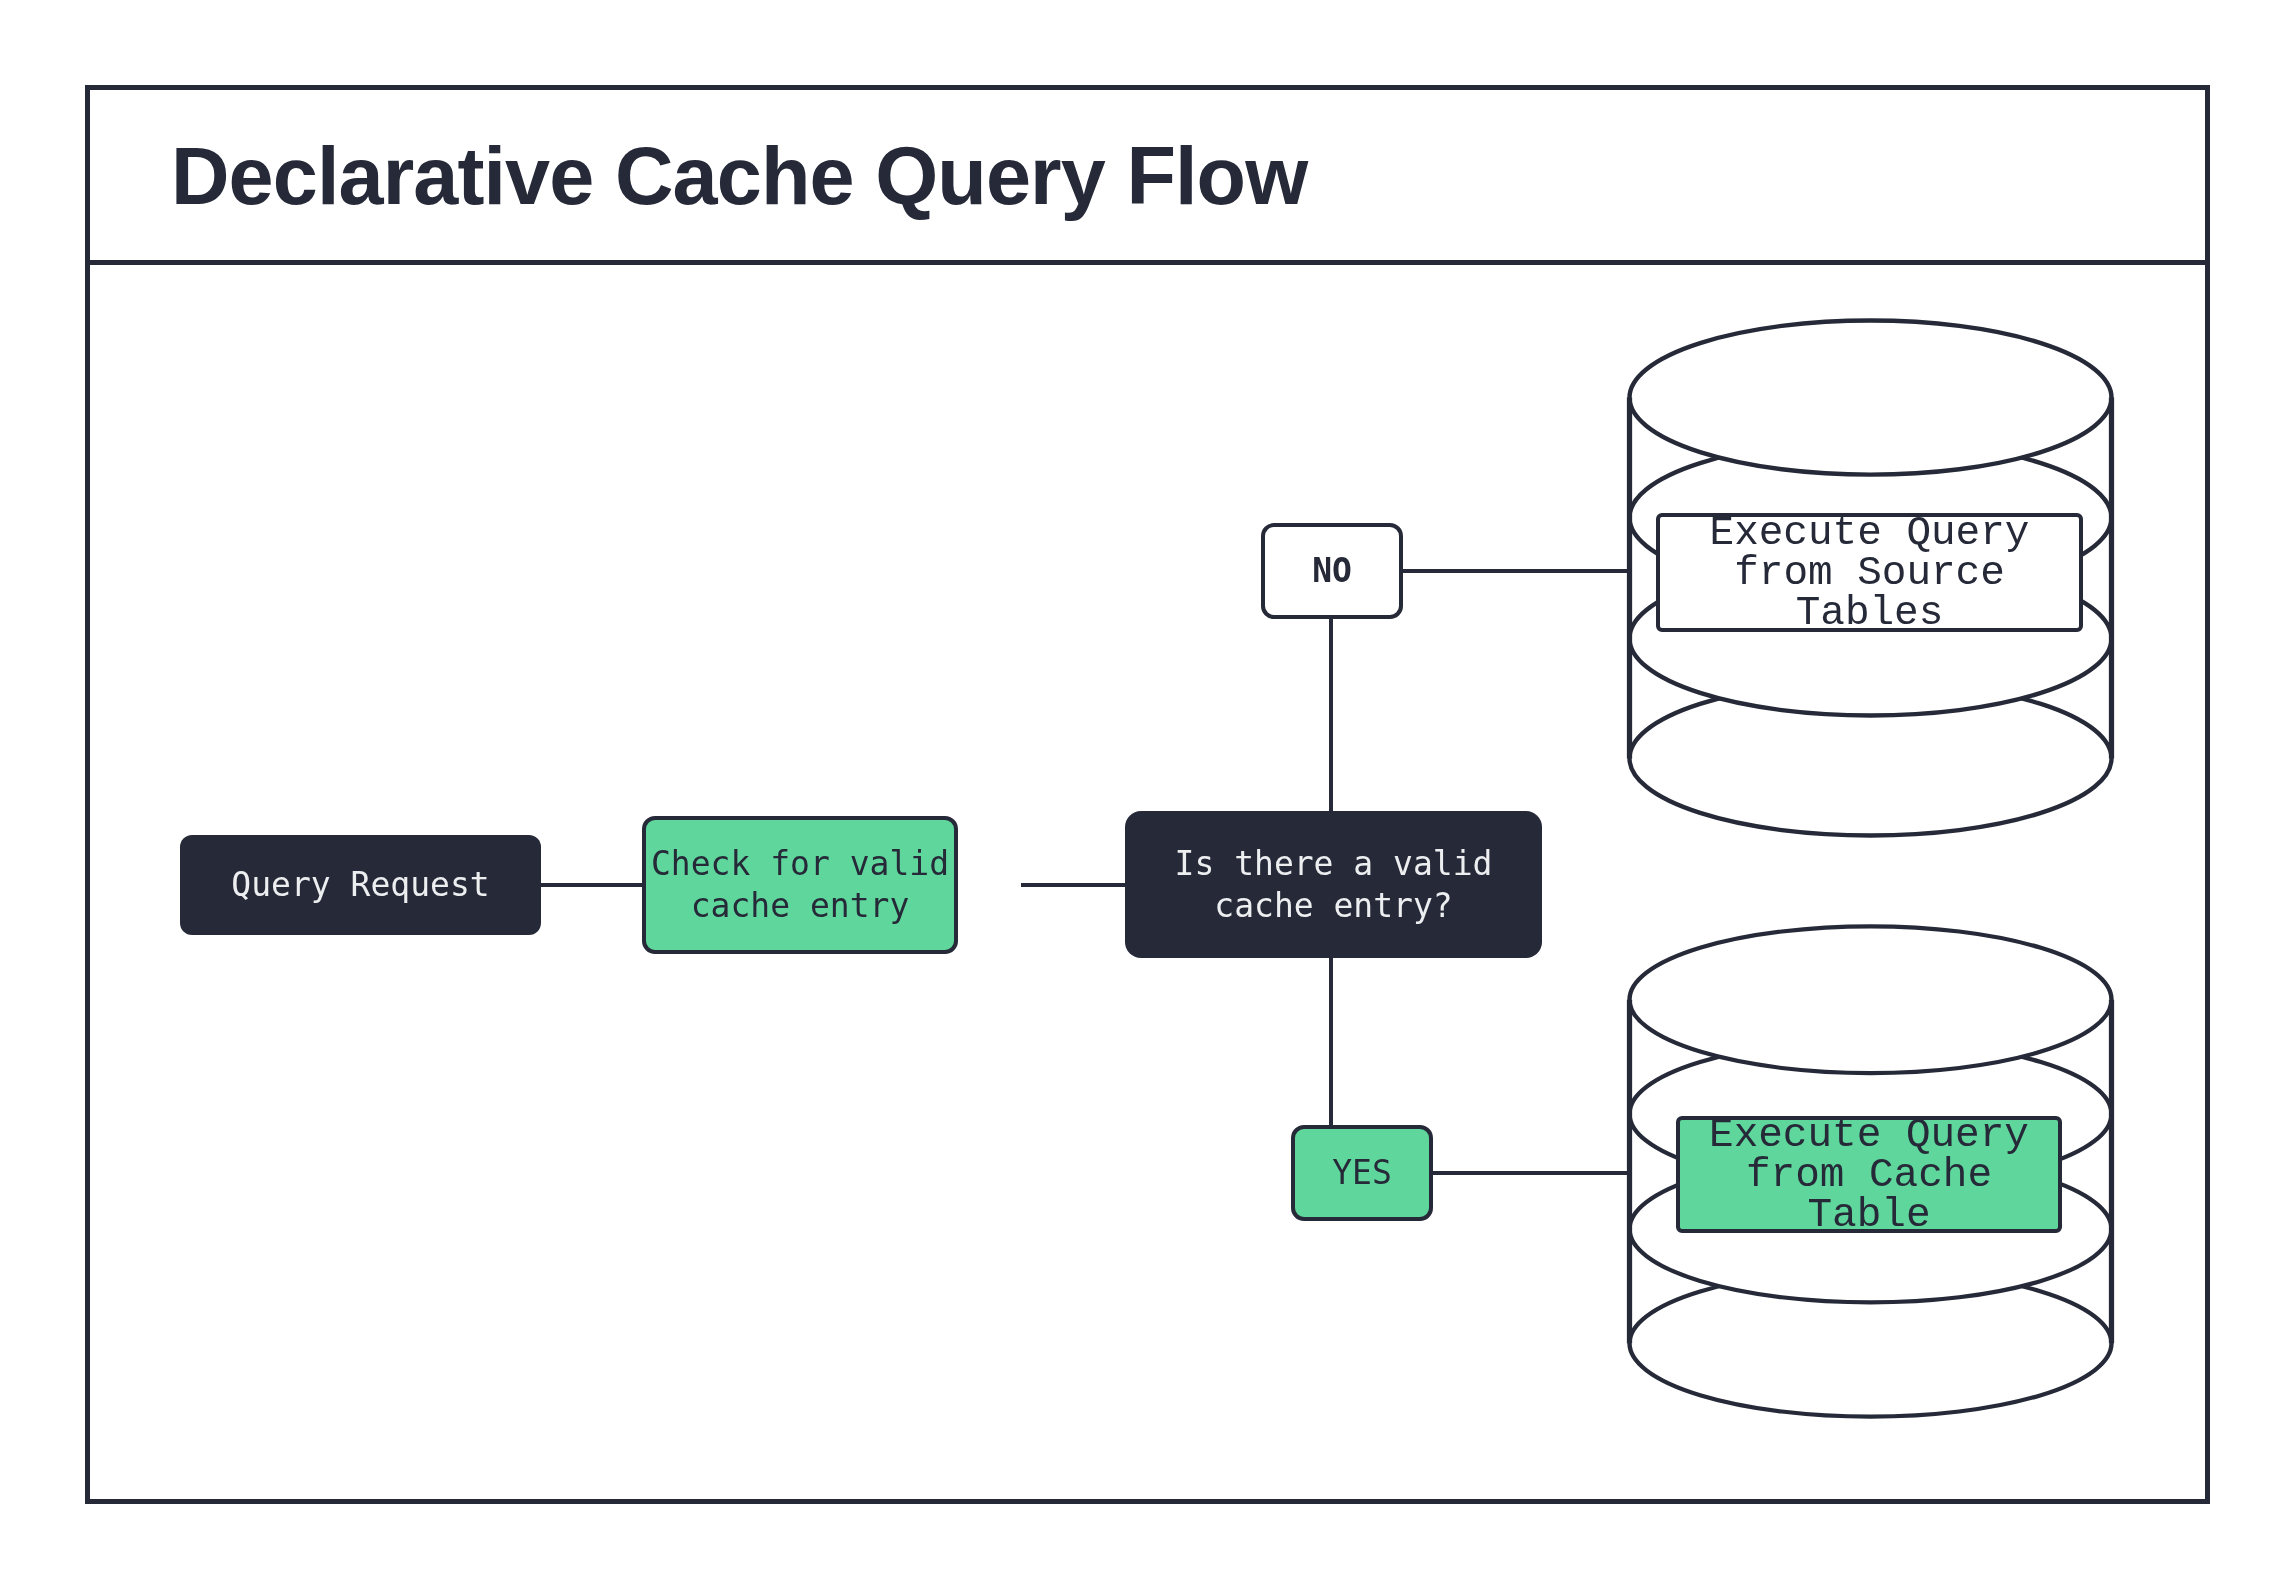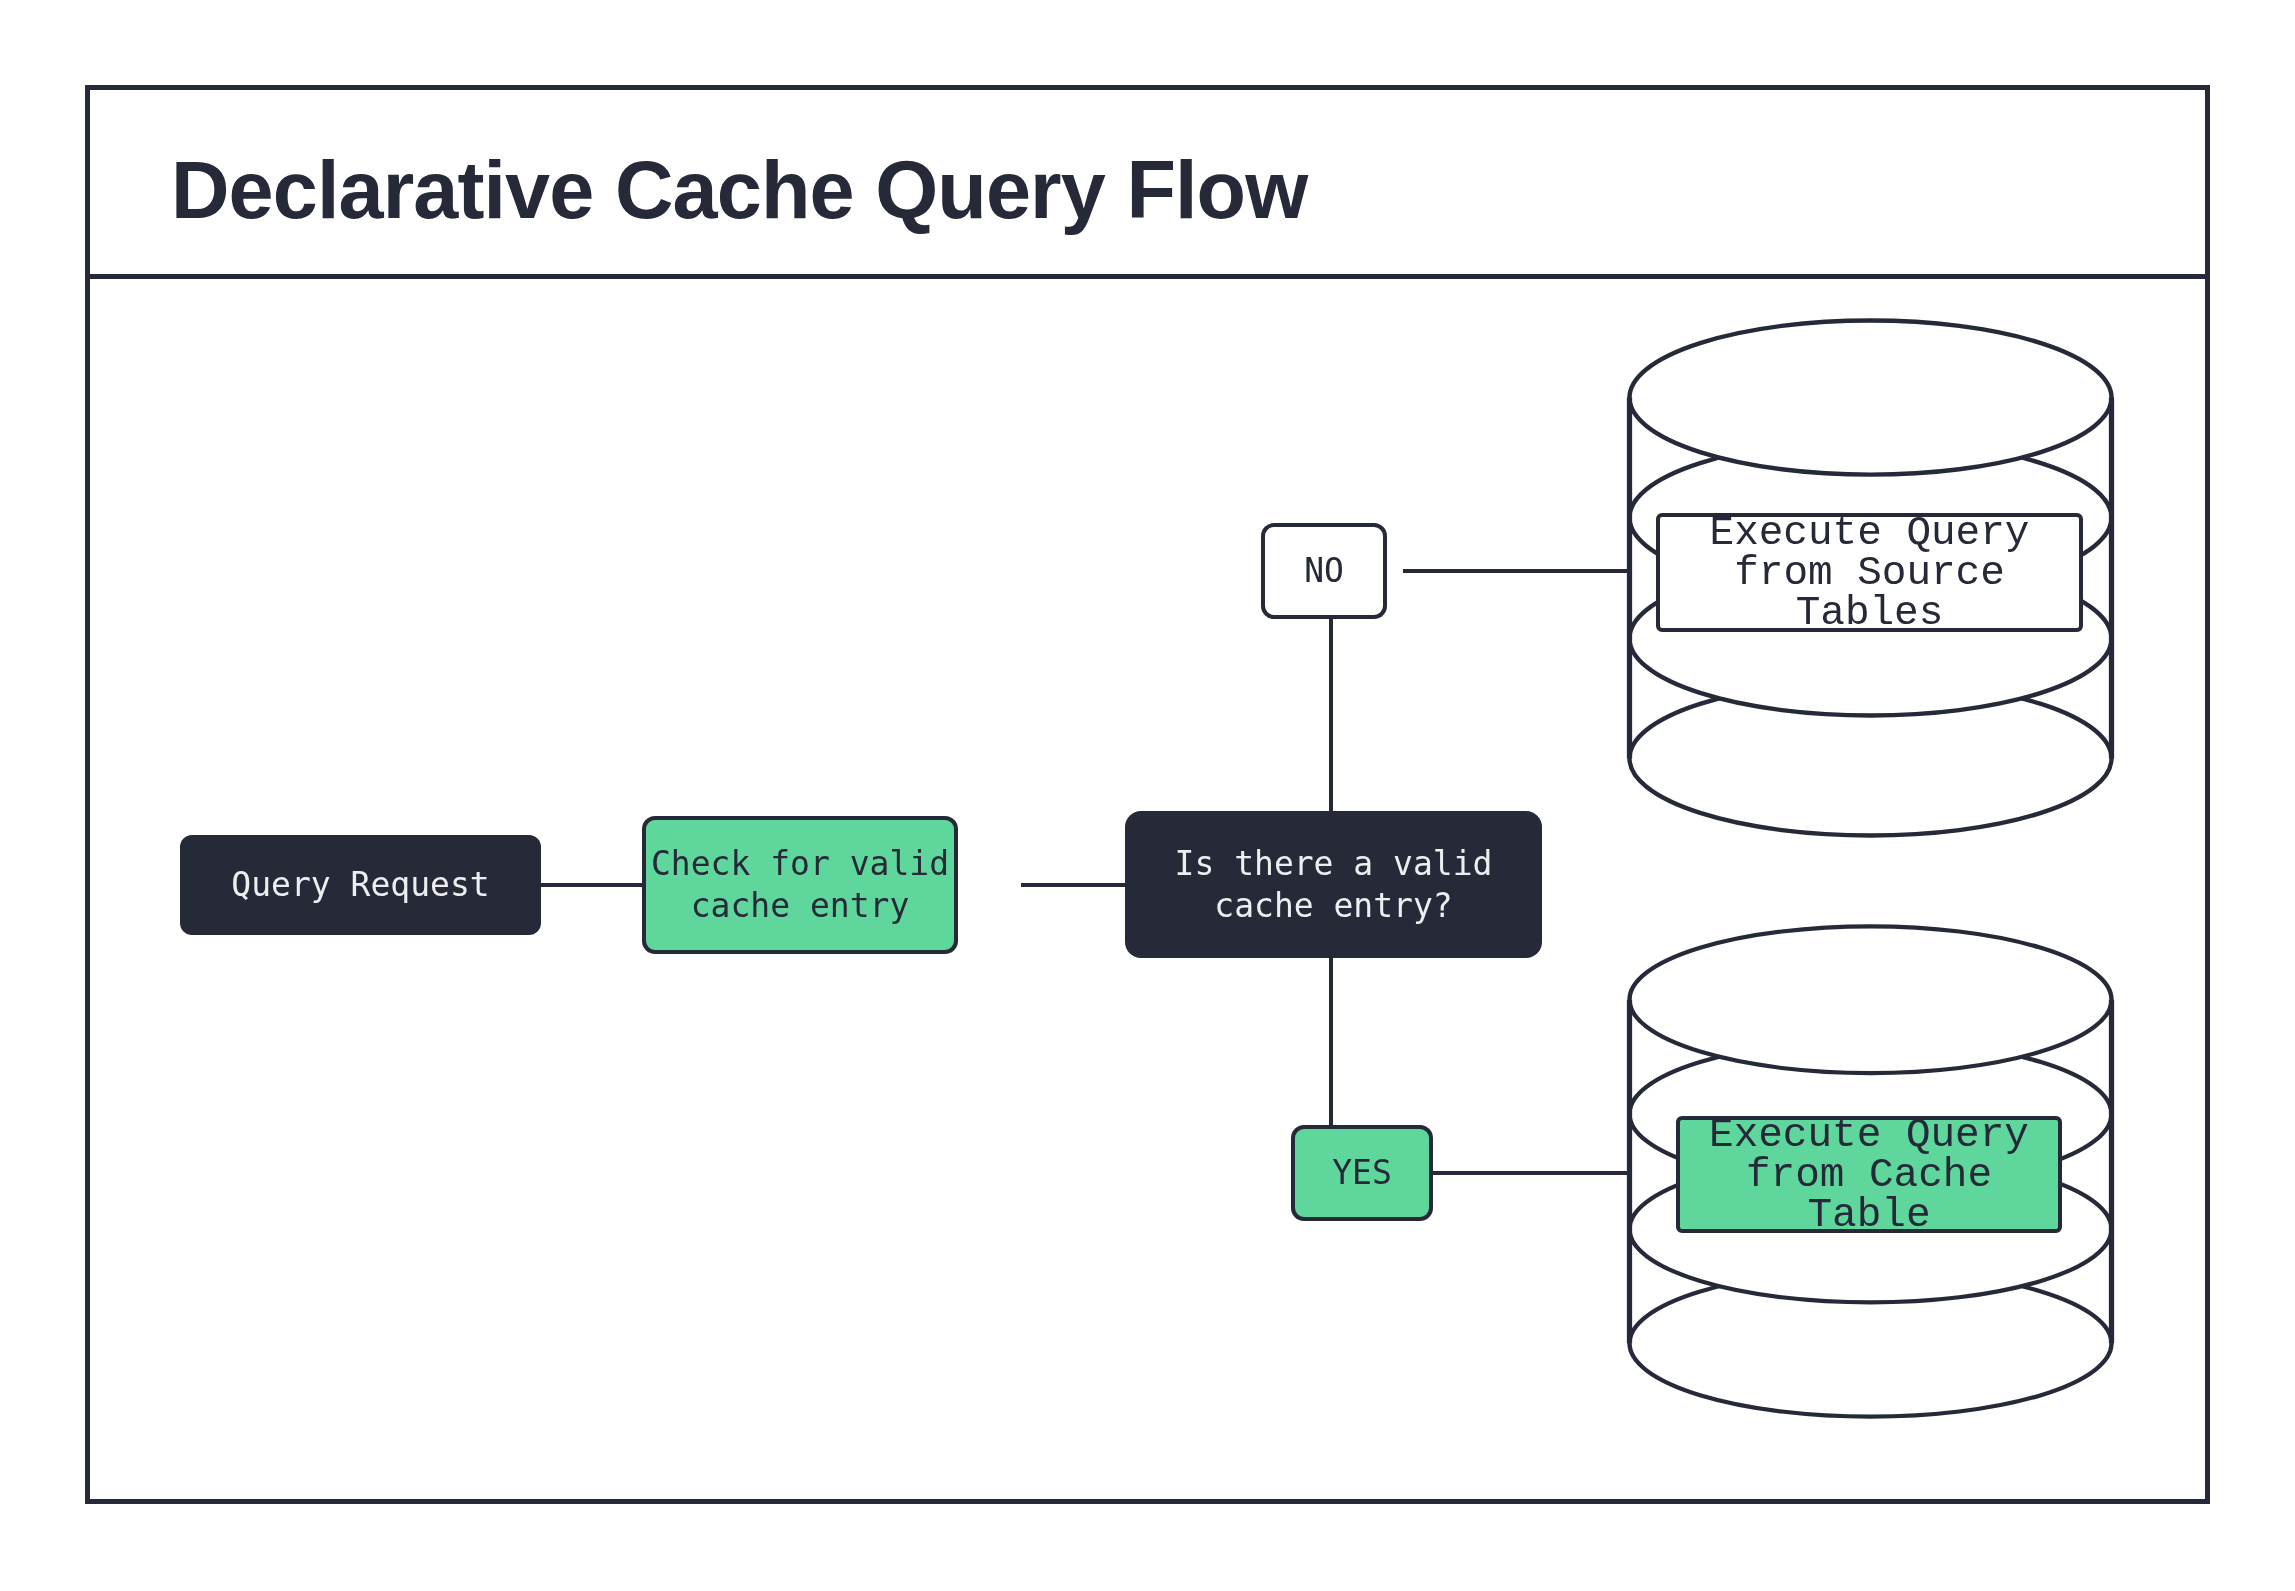--- a/index.html
+++ b/index.html
@@ -19,21 +19,21 @@
   }
   
   .frame{
     position:absolute;left:85px;top:85px;
     width:2125px;height:1419px;
     border:5.3px solid var(--ink);
     background:transparent;
     z-index:0;
   }
   .titlebar{
-    position:absolute;left:0;top:16px;right:0;
+    position:absolute;left:0;top:2px;right:0;
     height:173px;
     border-bottom:5.3px solid var(--ink);
     display:flex;align-items:center;
     padding-left:81px;
   }
   .title{
     font-family:"Liberation Sans",sans-serif;
     font-weight:700;
     font-size:81px;
     letter-spacing:-0.9px;
@@ -51,21 +51,21 @@
     white-space:pre-line;
     border-radius:13px;
     color:var(--ink);
   }
   .node.dark{background:var(--ink);color:var(--light-text);}
   .node.green{background:var(--green);border:4.4px solid var(--ink);}
   .node.outline{background:var(--paper);border:4.4px solid var(--ink);}
   #node-query-request{left:180px;top:835px;width:361px;height:100px;border-radius:12px;}
   #node-check-cache{left:642px;top:816px;width:316px;height:138px;}
   #node-decision{left:1125px;top:811px;width:417px;height:147px;border-radius:16px;}
-  #node-no{left:1261px;top:523px;width:126px;height:96px;}
+  #node-no{left:1261px;top:523px;width:142px;height:96px;font-weight:bold;}
   #node-yes{left:1261px;top:1125px;width:142px;height:96px;margin-left:30px;}
   
   .cylinder-wrap{position:absolute;z-index:1;}
   #cylinder-source{left:1626px;top:317px;width:489px;height:522px;}
   #cylinder-cache{left:1626px;top:923px;width:489px;height:497px;}
   .cylinder{width:100%;height:100%;display:block;}
   .cylinder ellipse{fill:var(--paper);stroke:var(--ink);stroke-width:5px;}
   .cylinder .body{fill:var(--paper);stroke:none;}
   .cylinder .walls{fill:none;stroke:var(--ink);stroke-width:6px;}
   

